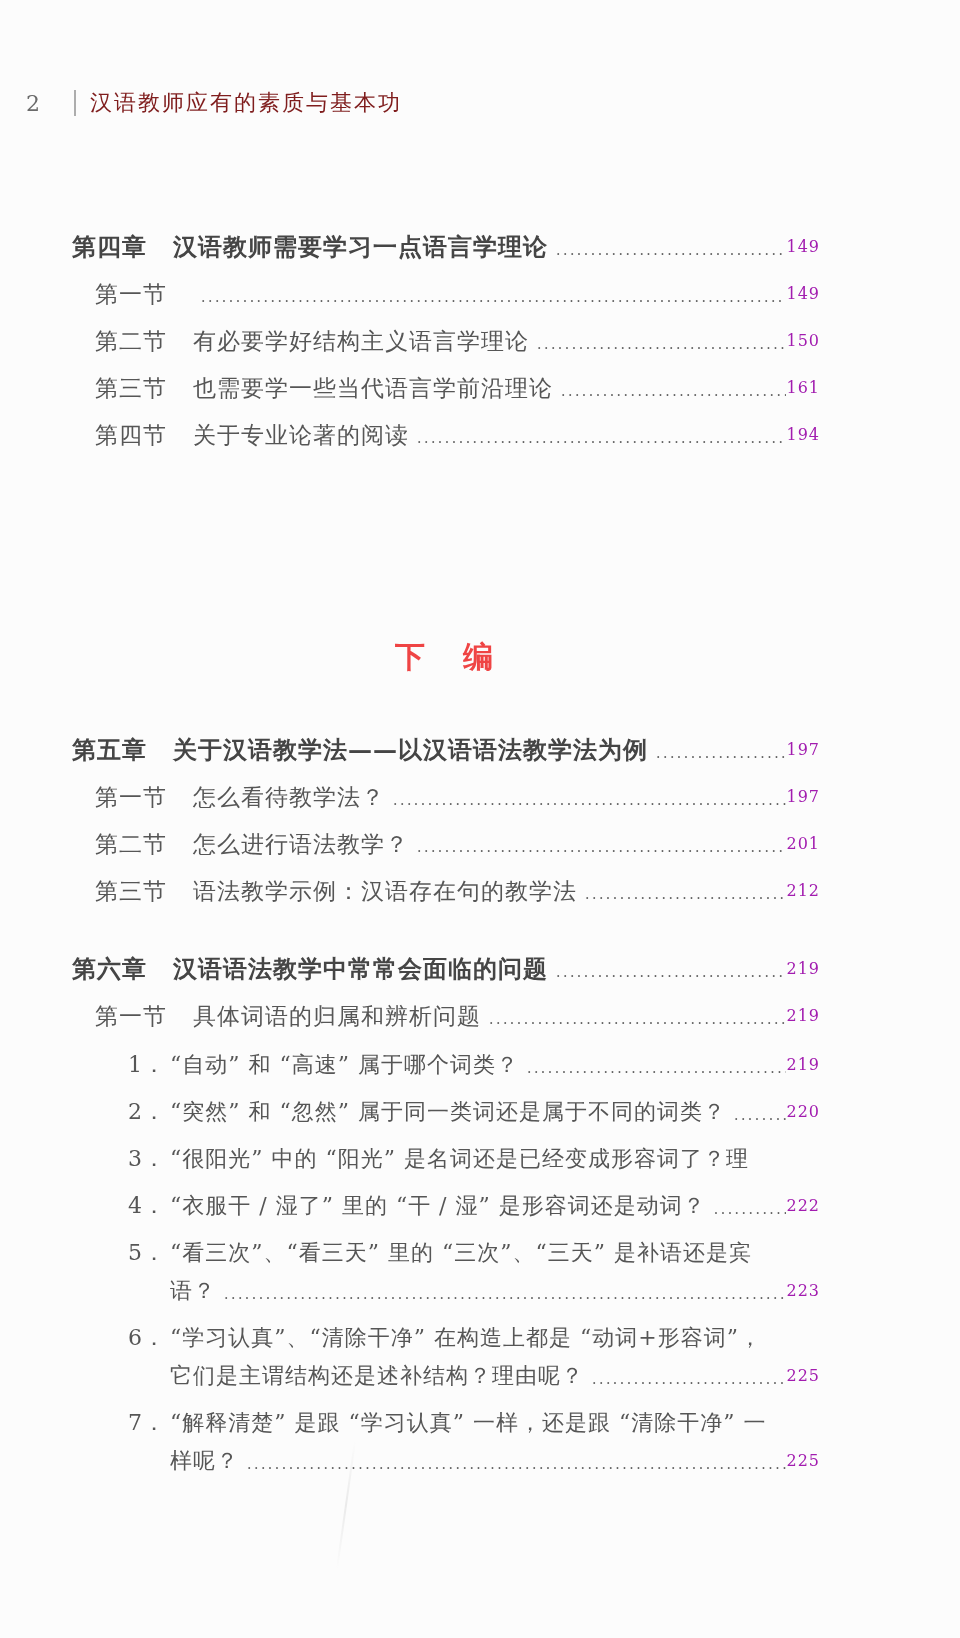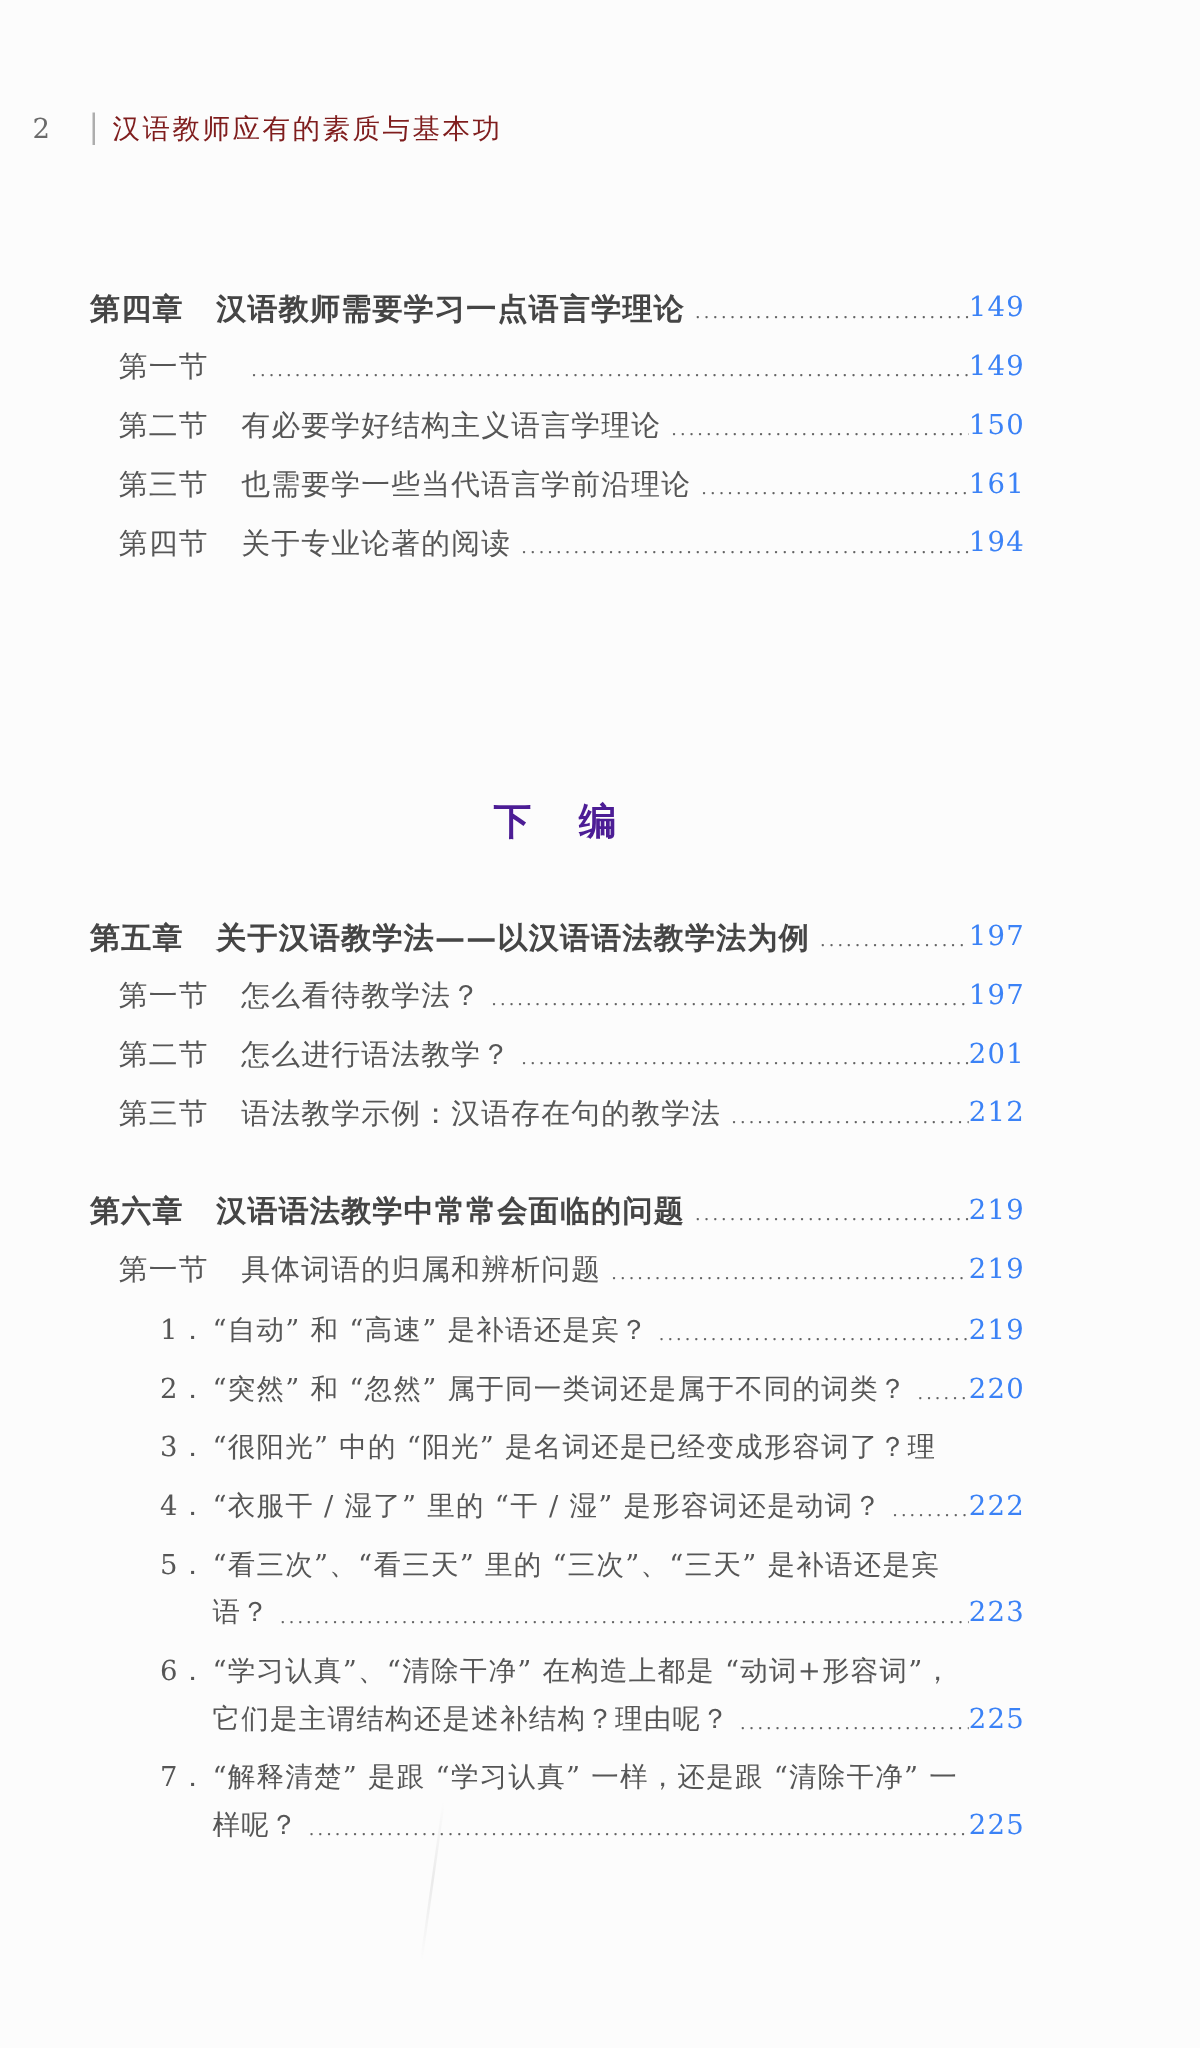--- a/index.html
+++ b/index.html
@@ -55,33 +55,33 @@
     color: #626262;
     padding: 0 5px 0 8px;
     font-weight: normal;
   }
   .dots::after {
     content: "...................................................................................................................................................................................";
   }
   .pagenum {
     white-space: nowrap;
     flex: none;
-    font-size: 22px;
-    color: #3b82f6;
+    font-size: 16px;
+    color: #a21caf;
     letter-spacing: 1px;
     font-weight: normal;
     line-height: 34px;
   }
 
   .part-divider {
     margin: 185px 0 55px 0;
     text-align: center;
     font-size: 30px;
     font-weight: bold;
-    color: #4c1d95;
+    color: #ef4444;
     letter-spacing: 4px;
     font-family: Liberation Serif, serif;
   }
 
   
   .items { margin: 6px 0 0 56px; }
   .item { display: flex; margin-bottom: 9px; font-size: 22px; color: #565656; letter-spacing: 1px; }
   .item .num { flex: none; width: 42px; line-height: 38px; }
   .item .body { flex: 1 1 auto; min-width: 0; }
   .iline { display: flex; align-items: flex-end; line-height: 38px; }
@@ -182,21 +182,21 @@
       <span class="dots"></span>
       <span class="pagenum">219</span>
     </div>
 
     <div class="items">
 
       <div class="item">
         <span class="num">1．</span>
         <span class="body">
           <span class="iline">
-            <span class="itext">“自动” 和 “高速” 是补语还是宾？</span>
+            <span class="itext">“自动” 和 “高速” 属于哪个词类？</span>
             <span class="dots"></span>
             <span class="pagenum">219</span>
           </span>
         </span>
       </div>
 
       <div class="item">
         <span class="num">2．</span>
         <span class="body">
           <span class="iline">

